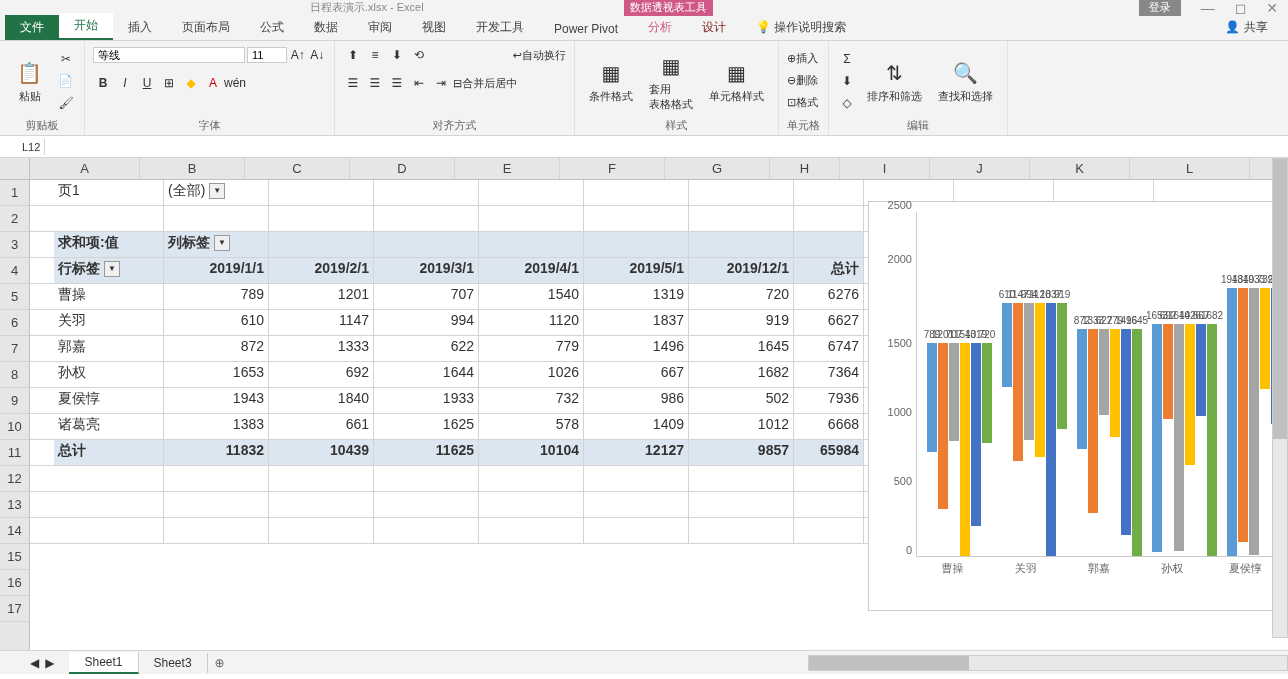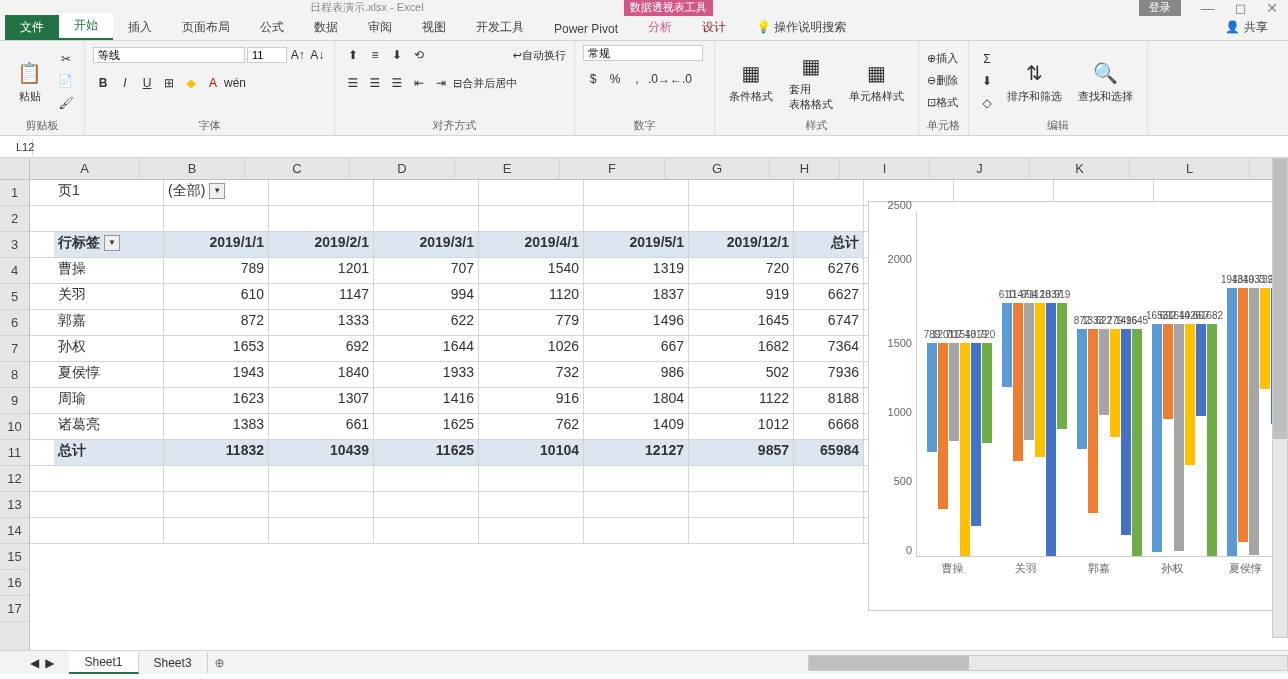--- a/index.html
+++ b/index.html
@@ -24,21 +24,21 @@
 .group-label { text-align: center; font-size: 11px; color: #666; padding-top: 2px; }
 .ribbon-btn-lg { display: flex; flex-direction: column; align-items: center; padding: 2px 6px; cursor: pointer; font-size: 11px; }
 .icon-lg { width: 32px; height: 32px; display: flex; align-items: center; justify-content: center; font-size: 20px; }
 .font-row { display: flex; gap: 2px; align-items: center; margin-bottom: 4px; }
 .font-select { border: 1px solid #ccc; background: #fff; font-size: 11px; padding: 1px 4px; width: 158px; }
 .size-select { border: 1px solid #ccc; background: #fff; font-size: 11px; padding: 1px 4px; width: 40px; }
 .ribbon-btn-sm { width: 20px; height: 20px; display: flex; align-items: center; justify-content: center; cursor: pointer; font-size: 12px; }
 .vcol { display: flex; flex-direction: column; gap: 2px; }
 
 .namebox-row { height: 22px; border-bottom: 1px solid #d4d4d4; display: flex; align-items: center; }
-.namebox { width: 33px; border-right: 1px solid #d4d4d4; padding: 2px 16px; font-size: 11px; }
+.namebox { width: 33px; border-right: 1px solid #d4d4d4; padding: 2px 22px; font-size: 11px; }
 
 .sheet-area { position: relative; height: 492px; display: flex; }
 .row-headers { width: 30px; background: #e6e6e6; border-right: 1px solid #c0c0c0; }
 .corner { height: 22px; border-bottom: 1px solid #c0c0c0; background: #e6e6e6; }
 .row-h { height: 26px; border-bottom: 1px solid #d4d4d4; text-align: center; font-size: 13px; color: #444; line-height: 26px; }
 .grid-area { flex: 1; overflow: hidden; position: relative; }
 .col-headers { height: 22px; background: #e6e6e6; display: flex; border-bottom: 1px solid #c0c0c0; }
 .col-h { border-right: 1px solid #d4d4d4; text-align: center; font-size: 13px; color: #444; line-height: 22px; }
 .cells { position: relative; }
 .row { display: flex; height: 26px; border-bottom: 1px solid #d4d4d4; padding-left: 24px; }
@@ -157,35 +157,20 @@
         <div class="ribbon-btn-sm">☰</div>
         <div class="ribbon-btn-sm">☰</div>
         <div class="ribbon-btn-sm">⇤</div>
         <div class="ribbon-btn-sm">⇥</div>
         <div class="ribbon-btn-sm" style="width:auto;font-size:11px">⊟ <span>合并后居中</span></div>
       </div>
     </div>
     <div class="group-label">对齐方式</div>
   </div>
 
-  <div class="ribbon-group" style="width:140px">
-    <div class="group-content" style="flex-direction:column;align-items:stretch">
-      <div class="font-row">
-          <input class="font-select" style="width: 120px;" value="常规">
-        </div>
-      <div class="font-row">
-        <div class="ribbon-btn-sm">$</div>
-        <div class="ribbon-btn-sm">%</div>
-        <div class="ribbon-btn-sm">,</div>
-        <div class="ribbon-btn-sm">.0→</div>
-        <div class="ribbon-btn-sm">←.0</div>
-      </div>
-    </div>
-    <div class="group-label">数字</div>
-  </div>
 
   <div class="ribbon-group">
     <div class="group-content">
       <div class="ribbon-btn-lg">
           <div class="icon-lg">▦</div>
           <span>条件格式</span>
         </div>
       <div class="ribbon-btn-lg">
           <div class="icon-lg">▦</div>
           <span style="white-space:pre">套用
@@ -295,20 +280,34 @@
           <div class="cell " style="width: 105px;"></div>
           <div class="cell " style="width: 105px;"></div>
           <div class="cell " style="width: 105px;"></div>
           <div class="cell " style="width: 70px;"></div>
           <div class="cell " style="width: 90px;"></div>
           <div class="cell " style="width: 100px;"></div>
           <div class="cell " style="width: 100px;"></div>
           <div class="cell " style="width: 120px;"></div>
         </div>
         <div class="row">
+          <div class="cell txt-l hdr-cell" style="width: 110px;"><b>求和项:值</b></div>
+          <div class="cell txt-l hdr-cell" style="width: 105px;"><b>列标签</b><span class="dropdown-btn">▼</span></div>
+          <div class="cell hdr-cell" style="width: 105px;"></div>
+          <div class="cell hdr-cell" style="width: 105px;"></div>
+          <div class="cell hdr-cell" style="width: 105px;"></div>
+          <div class="cell hdr-cell" style="width: 105px;"></div>
+          <div class="cell hdr-cell" style="width: 105px;"></div>
+          <div class="cell hdr-cell" style="width: 70px;"></div>
+          <div class="cell " style="width: 90px;"></div>
+          <div class="cell " style="width: 100px;"></div>
+          <div class="cell " style="width: 100px;"></div>
+          <div class="cell " style="width: 120px;"></div>
+        </div>
+        <div class="row">
           <div class="cell txt-l hdr-cell" style="width: 110px;"><b>行标签</b><span class="dropdown-btn">▼</span></div>
           <div class="cell txt-r hdr-cell" style="width: 105px;"><b>2019/1/1</b></div>
           <div class="cell txt-r hdr-cell" style="width: 105px;"><b>2019/2/1</b></div>
           <div class="cell txt-r hdr-cell" style="width: 105px;"><b>2019/3/1</b></div>
           <div class="cell txt-r hdr-cell" style="width: 105px;"><b>2019/4/1</b></div>
           <div class="cell txt-r hdr-cell" style="width: 105px;"><b>2019/5/1</b></div>
           <div class="cell txt-r hdr-cell" style="width: 105px;"><b>2019/12/1</b></div>
           <div class="cell txt-r hdr-cell" style="width: 70px;"><b>总计</b></div>
           <div class="cell " style="width: 90px;"></div>
           <div class="cell " style="width: 100px;"></div>
@@ -379,39 +378,25 @@
           <div class="cell txt-r" style="width: 105px;">732</div>
           <div class="cell txt-r" style="width: 105px;">986</div>
           <div class="cell txt-r" style="width: 105px;">502</div>
           <div class="cell txt-r" style="width: 70px;">7936</div>
           <div class="cell " style="width: 90px;"></div>
           <div class="cell " style="width: 100px;"></div>
           <div class="cell " style="width: 100px;"></div>
           <div class="cell " style="width: 120px;"></div>
         </div>
         <div class="row">
-          <div class="cell txt-l" style="width: 110px;">周瑜</div>
-          <div class="cell txt-r" style="width: 105px;">1623</div>
-          <div class="cell txt-r" style="width: 105px;">1307</div>
-          <div class="cell txt-r" style="width: 105px;">1416</div>
-          <div class="cell txt-r" style="width: 105px;">916</div>
-          <div class="cell txt-r" style="width: 105px;">1804</div>
-          <div class="cell txt-r" style="width: 105px;">1122</div>
-          <div class="cell txt-r" style="width: 70px;">8188</div>
-          <div class="cell " style="width: 90px;"></div>
-          <div class="cell " style="width: 100px;"></div>
-          <div class="cell " style="width: 100px;"></div>
-          <div class="cell " style="width: 120px;"></div>
-        </div>
-        <div class="row">
           <div class="cell txt-l" style="width: 110px;">诸葛亮</div>
           <div class="cell txt-r" style="width: 105px;">1383</div>
           <div class="cell txt-r" style="width: 105px;">661</div>
           <div class="cell txt-r" style="width: 105px;">1625</div>
-          <div class="cell txt-r" style="width: 105px;">762</div>
+          <div class="cell txt-r" style="width: 105px;">578</div>
           <div class="cell txt-r" style="width: 105px;">1409</div>
           <div class="cell txt-r" style="width: 105px;">1012</div>
           <div class="cell txt-r" style="width: 70px;">6668</div>
           <div class="cell " style="width: 90px;"></div>
           <div class="cell " style="width: 100px;"></div>
           <div class="cell " style="width: 100px;"></div>
           <div class="cell " style="width: 120px;"></div>
         </div>
         <div class="row">
           <div class="cell txt-l hdr-cell" style="width: 110px;"><b>总计</b></div>

